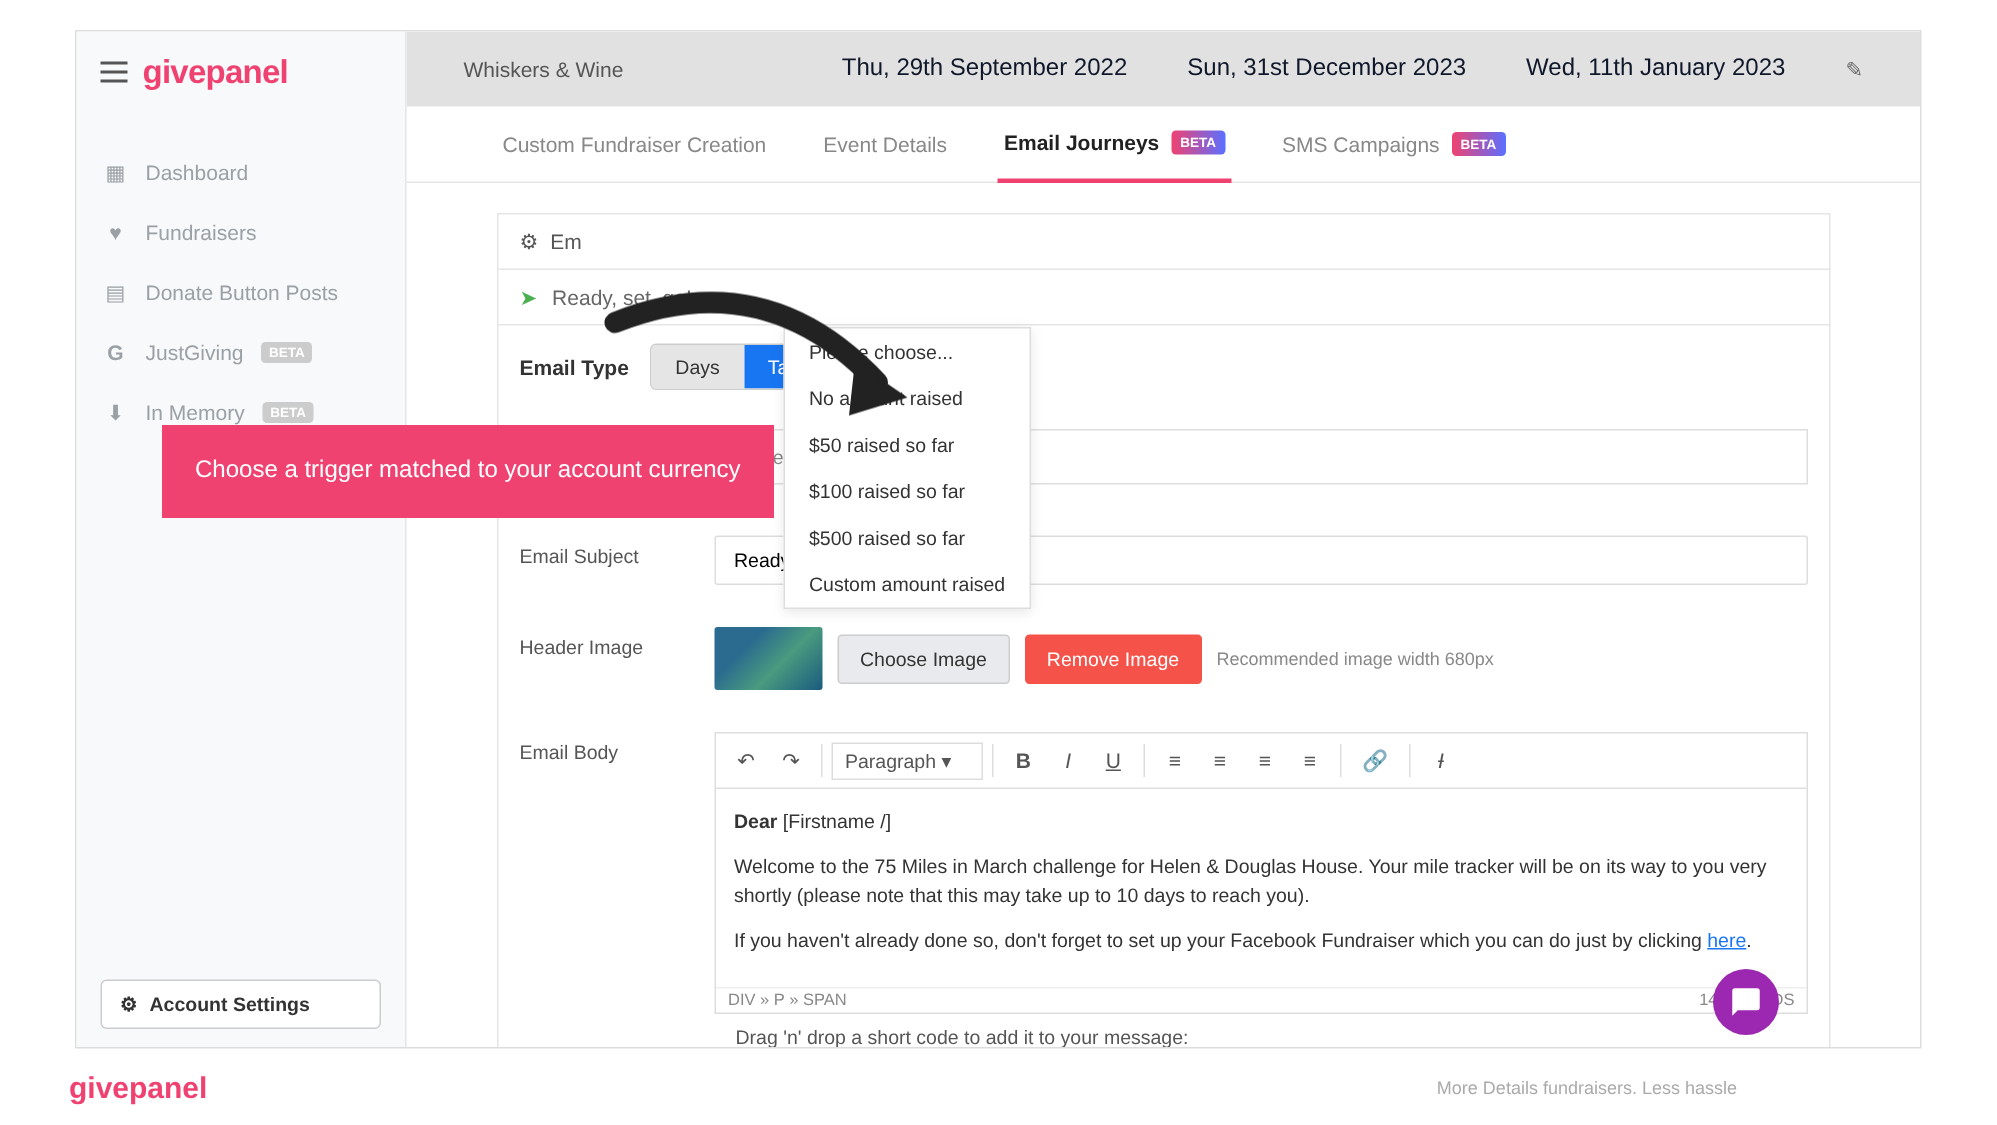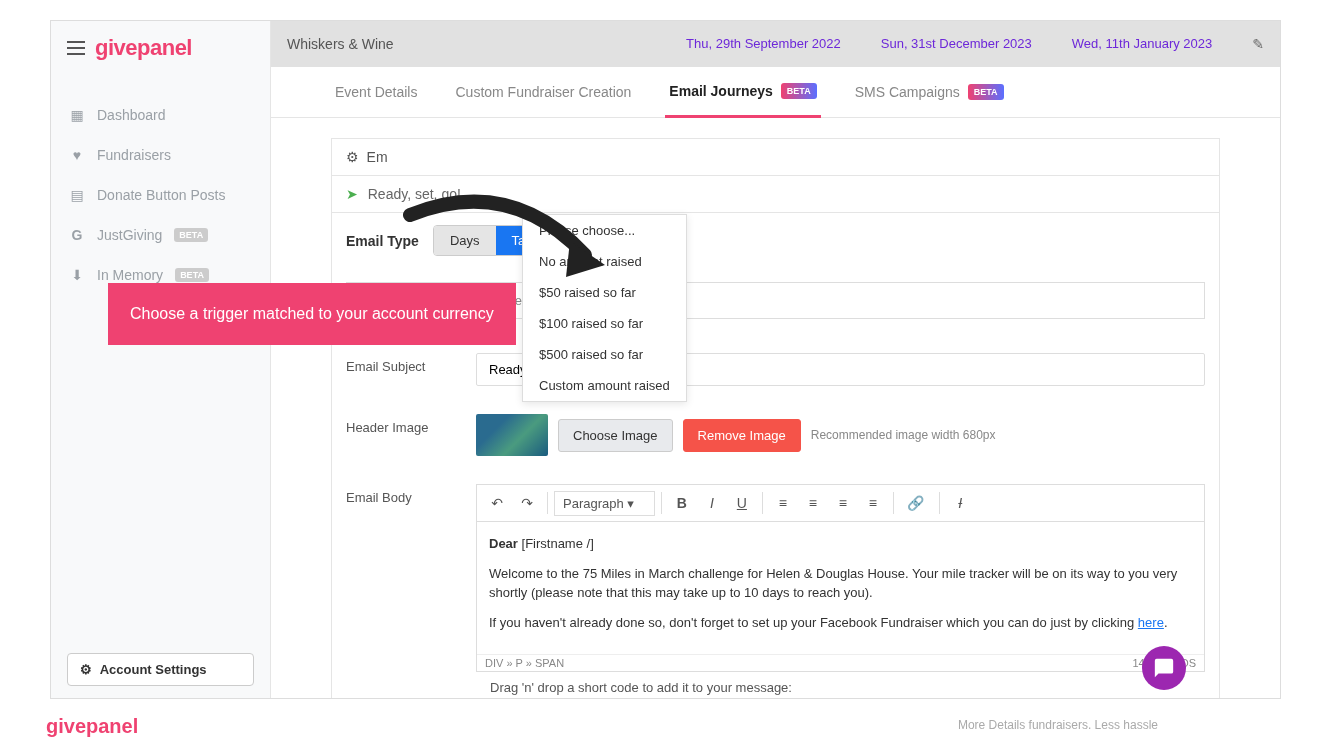--- a/index.html
+++ b/index.html
@@ -11,23 +11,23 @@
 .hamburger { width: 18px; height: 14px; display: flex; flex-direction: column; justify-content: space-between; cursor: pointer; }
 .hamburger span { height: 2px; background: #555; display: block; }
 .logo { color: #ef4271; font-weight: 700; font-size: 22px; letter-spacing: -0.5px; }
 .sidebar-nav { padding: 20px 0; flex: 1; }
 .nav-item { display: flex; align-items: center; gap: 12px; padding: 12px 18px; color: #9aa0a6; cursor: pointer; font-size: 14px; }
 .nav-icon { width: 16px; height: 16px; display: inline-flex; align-items: center; justify-content: center; }
 .nav-beta { font-size: 9px; background: #ccc; color: #fff; padding: 2px 5px; border-radius: 3px; font-weight: 600; }
 .sidebar-footer { padding: 12px 16px; }
 .account-settings-btn { display: flex; align-items: center; gap: 8px; border: 1px solid #ccc; background: #fff; padding: 8px 12px; border-radius: 4px; font-weight: 600; cursor: pointer; font-size: 13px; }
 .main { flex: 1; display: flex; flex-direction: column; overflow: hidden; }
-.topbar { display: flex; background: #e1e1e1; padding: 14px 16px; align-items: center; }
+.topbar { display: flex; background: #e1e1e1; padding: 14px 38px; align-items: center; }
 .org-name { font-weight: 500; color: #555; flex: 1; font-size: 14px; }
-.date-block { margin-right: 40px; color: #6d28d9; font-size: 13px; line-height: 1.4; }
+.date-block { margin-right: 40px; color: #0f172a; font-size: 16px; line-height: 1.4; }
 .edit-icon { color: #666; cursor: pointer; }
 .tabs { display: flex; gap: 30px; padding: 0 60px; border-bottom: 1px solid #e5e5e5; }
 .tab { padding: 16px 4px; color: #888; cursor: pointer; font-size: 14px; display: flex; align-items: center; gap: 8px; }
 .tab.active { color: #222; font-weight: 600; border-bottom: 3px solid #ef4271; margin-bottom: -1px; }
 .tab-beta { font-size: 9px; background: linear-gradient(90deg, #ef4271, #5b6fff); color: #fff; padding: 3px 6px; border-radius: 3px; font-weight: 700; }
 .content { padding: 20px 60px; overflow: auto; flex: 1; }
 .journey-box { border: 1px solid #e5e5e5; }
 .journey-header { padding: 10px 14px; border-bottom: 1px solid #e5e5e5; display: flex; align-items: center; gap: 8px; color: #555; }
 .gear-icon { color: #555; }
 .journey-item { padding: 10px 14px; border-bottom: 1px solid #e5e5e5; display: flex; align-items: center; gap: 10px; color: #666; }
@@ -119,24 +119,24 @@
       <div class="topbar">
         <div class="org-name">Whiskers &amp; Wine</div>
         <div class="date-block">Thu, 29th September 2022</div>
         <div class="date-block">Sun, 31st December 2023</div>
         <div class="date-block">Wed, 11th January 2023</div>
         <div class="edit-icon">✎</div>
       </div>
 
       <div class="tabs">
         <div class="tab">
+            <span>Custom Fundraiser Creation</span>
+          </div>
+        <div class="tab">
             <span>Event Details</span>
-          </div>
-        <div class="tab">
-            <span>Custom Fundraiser Creation</span>
           </div>
         <div class="tab active">
           <span>Email Journeys</span>
           <span class="tab-beta">BETA</span>
         </div>
         <div class="tab">
           <span>SMS Campaigns</span>
           <span class="tab-beta">BETA</span>
         </div>
       </div>

